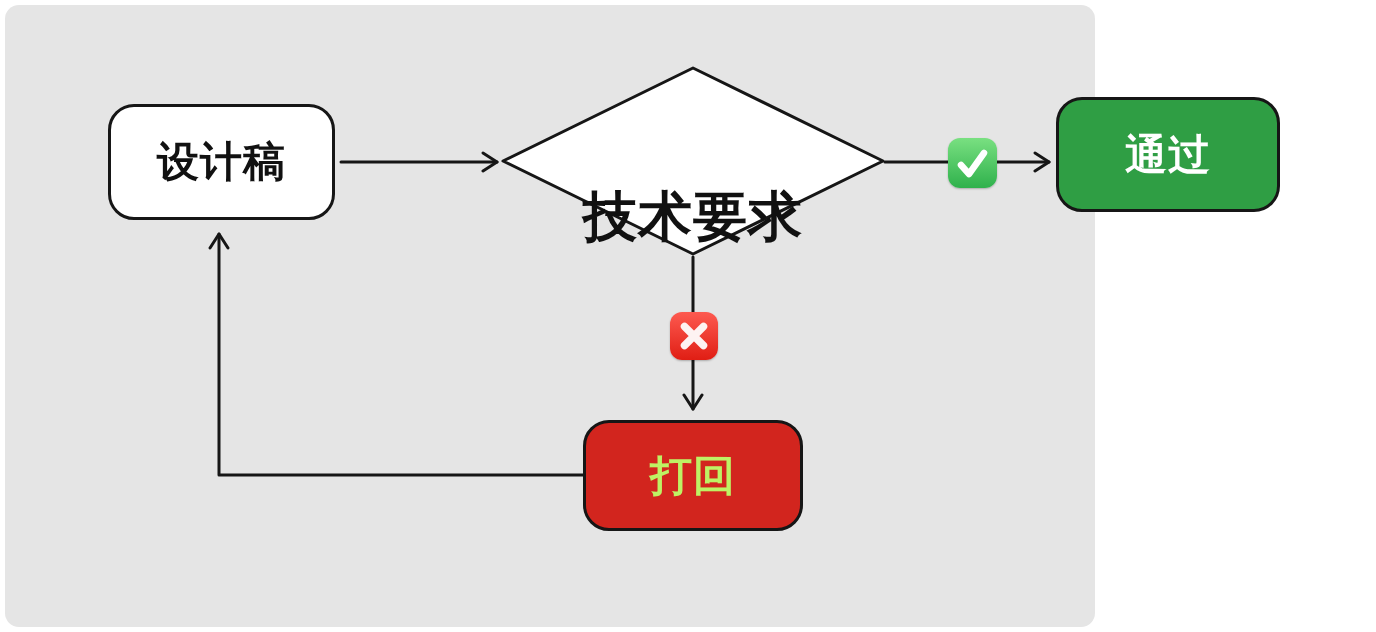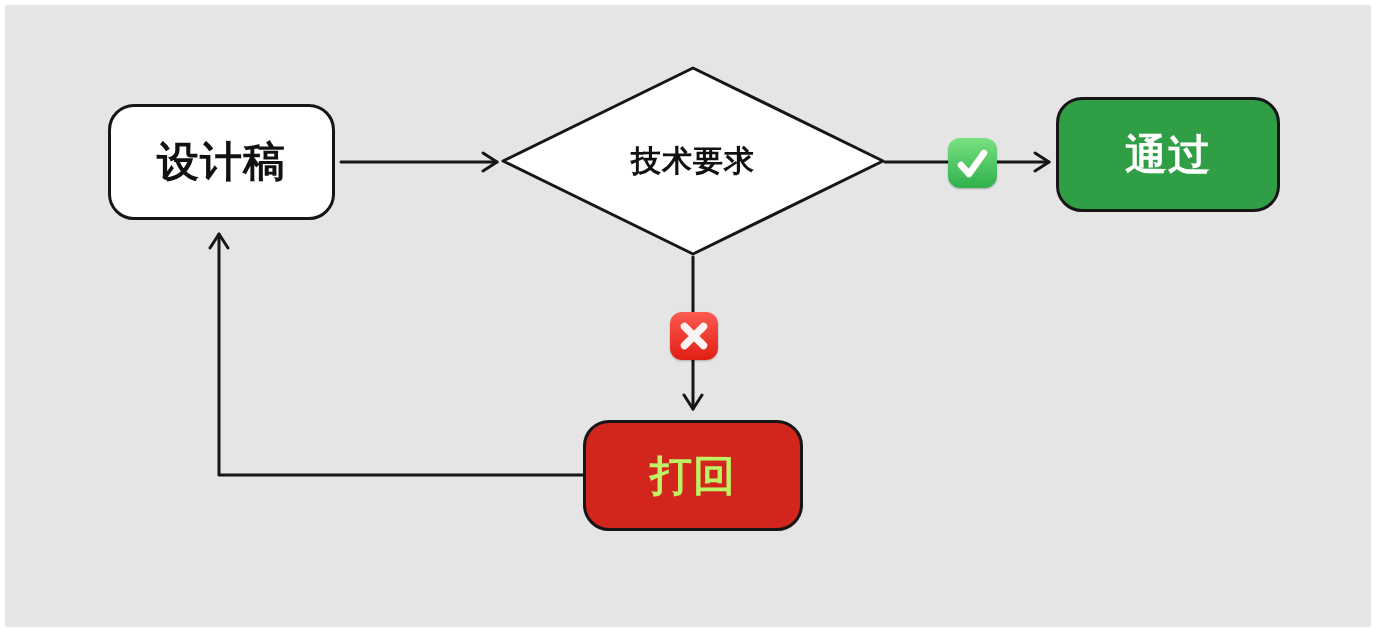--- a/index.html
+++ b/index.html
@@ -7,23 +7,23 @@
   .stage {
     position: relative;
     width: 1376px;
     height: 632px;
     background: #ffffff;
     overflow: hidden;
   }
   .canvas {
     position: absolute;
     left: 5px; top: 5px;
-    width: 1366px; height: 622px;
+    width: 1090px; height: 622px;
     background: var(--canvas-bg, #e5e5e5);
-    border-radius: 2px;
+    border-radius: 14px;
   }
   .layer {
     position: absolute;
     left: 0; top: 0;
     width: 1366px; height: 622px;
   }
   .edge {
     fill: none;
     stroke: var(--stroke, #161616);
     stroke-width: 3;
@@ -71,23 +71,23 @@
     left: 578px; top: 415px;
     width: 220px; height: 111px;
     background: var(--reject-red, #d2251e);
     color: #bef264;
   }
   .decision-label {
     position: absolute;
     left: 498px; top: 63px;
     width: 380px; height: 186px;
     display: flex;
-    align-items: center;
+    align-items: flex-end;
     justify-content: center;
-    font-size: 30px;
+    font-size: 54px;
     font-weight: 700;
     letter-spacing: 1px;
     color: #111111;
   }
   .badge {
     position: absolute;
     display: flex;
     align-items: center;
     justify-content: center;
     border-radius: 12px;

